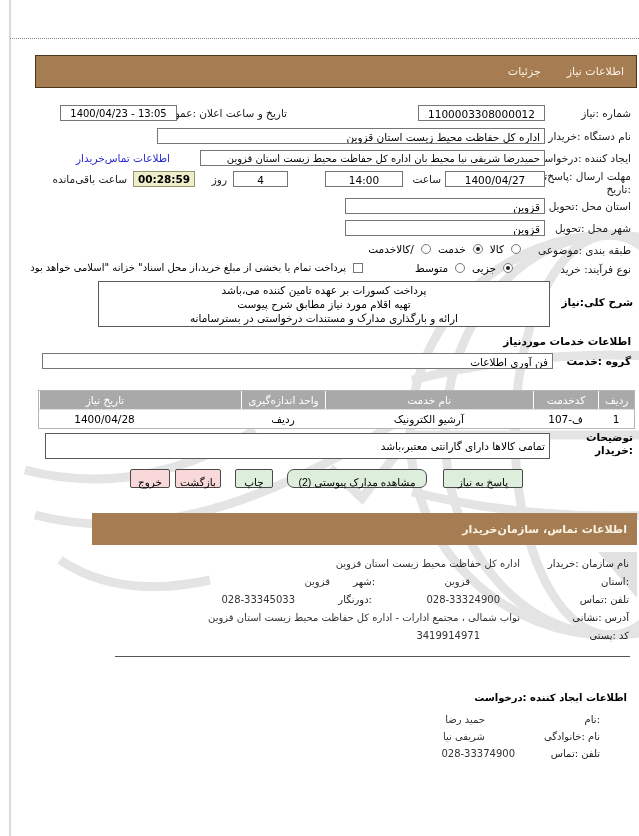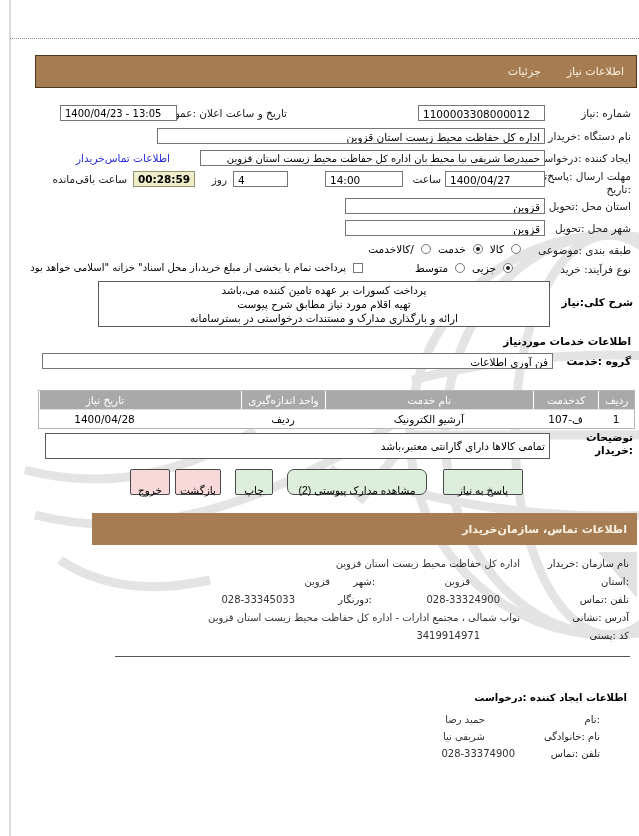--- a/index.html
+++ b/index.html
@@ -4,21 +4,21 @@
 <style>
   html,body{margin:0;padding:0;background:#fff;}
   #page{position:relative;width:639px;height:836px;background:#fff;overflow:hidden;
         font-family:"DejaVu Sans",sans-serif;font-size:11px;color:#000;direction:rtl;}
   .abs{position:absolute;}
   .lbl{white-space:nowrap;font-size:10.5px;color:#1a1a1a;}
   .blbl{white-space:nowrap;font-size:10.5px;font-weight:bold;color:#000;}
   .inp{position:absolute;background:#fff;border:1px solid #767676;height:16px;
        font-size:10.5px;line-height:16px;padding:0 4px;overflow:hidden;white-space:nowrap;
        box-sizing:border-box;z-index:2;}
-  .inp.num{direction:ltr;text-align:left;}
+  .inp.num{direction:ltr;text-align:center;}
   .vline{position:absolute;left:9px;top:0;width:2px;height:836px;background:#d9d9d9;z-index:1;}
   .dotline{position:absolute;left:10px;right:0;top:38px;border-top:1px dotted #8a8a8a;z-index:1;}
   .tabbar{position:absolute;left:35px;right:2px;top:55px;height:33px;border:1px solid #4a371d;
           box-sizing:border-box;display:flex;align-items:center;padding-right:12px;gap:26px;z-index:2;}
   .tab{font-size:11px;cursor:pointer;}
   .bar2{position:absolute;left:92px;right:2px;top:513px;height:32px;display:flex;align-items:center;
         padding-right:10px;box-sizing:border-box;font-weight:bold;font-size:11px;z-index:2;}
   .radio{display:inline-block;width:10px;height:10px;border:1px solid #777;border-radius:50%;
          background:#fdfdfd;box-sizing:border-box;vertical-align:middle;}
   .radio.on{position:relative;}
@@ -35,21 +35,21 @@
   .tbl{position:absolute;left:38px;right:4px;top:390px;z-index:2;border:1px solid #b5b5b5;}
   .trow{display:flex;height:18px;align-items:stretch;}
   .thead{background:#a9a9a9;color:#fff;}
   .tbody{background:#fff;border-top:1px solid #e0e0e0;}
   .tcell{display:flex;align-items:center;justify-content:center;font-size:10.5px;
          white-space:nowrap;overflow:hidden;box-sizing:border-box;}
   .thead .tcell{border-left:1px solid #fff;}
   .c0{width:6%;}.c1{width:11%;}.c2{width:35%;}.c3{width:14%;}.c4{width:12%;margin-top:25px;}.c5{width:22%;}
   .btn{position:absolute;top:469px;height:19px;border:1px solid #4a4a4a;border-radius:2px;
        font-size:10.5px;line-height:17px;text-align:center;box-sizing:border-box;cursor:pointer;z-index:2;
-       white-space:nowrap;padding:12px 4px;}
+       white-space:nowrap;padding:4px 4px;}
   .btn.green{background:#ddeedd;}
   .btn.pink{background:#f8d8d8;}
   .cd{position:absolute;background:#eeeecb;border:1px solid #94946a;height:16px;line-height:15px;
       text-align:center;font-size:10.5px;font-weight:bold;direction:ltr;box-sizing:border-box;z-index:2;}
   .link{color:#2b2bd5;font-size:10.5px;white-space:nowrap;cursor:pointer;z-index:2;}
   .sm{font-size:10px;color:#222;white-space:nowrap;}
   .smv{font-size:10px;color:#333;white-space:nowrap;}
   .sep{position:absolute;left:9px;right:9px;top:656px;border-top:1px solid #555;
        margin:0 0 0 0;width:auto;z-index:2;}
   .sep2{left:115px;right:9px;}

